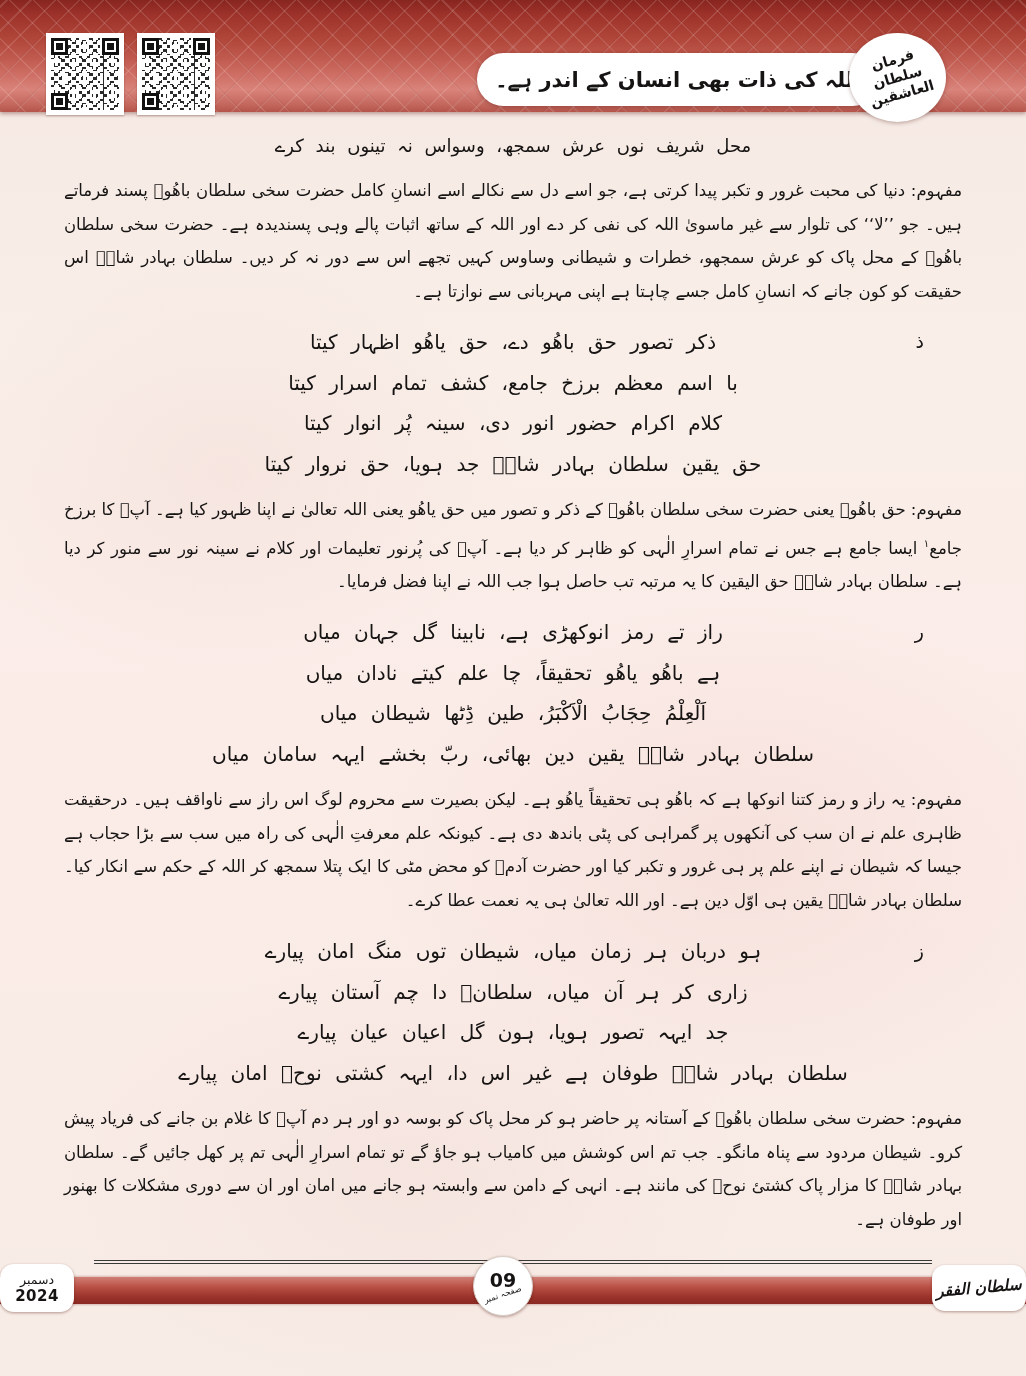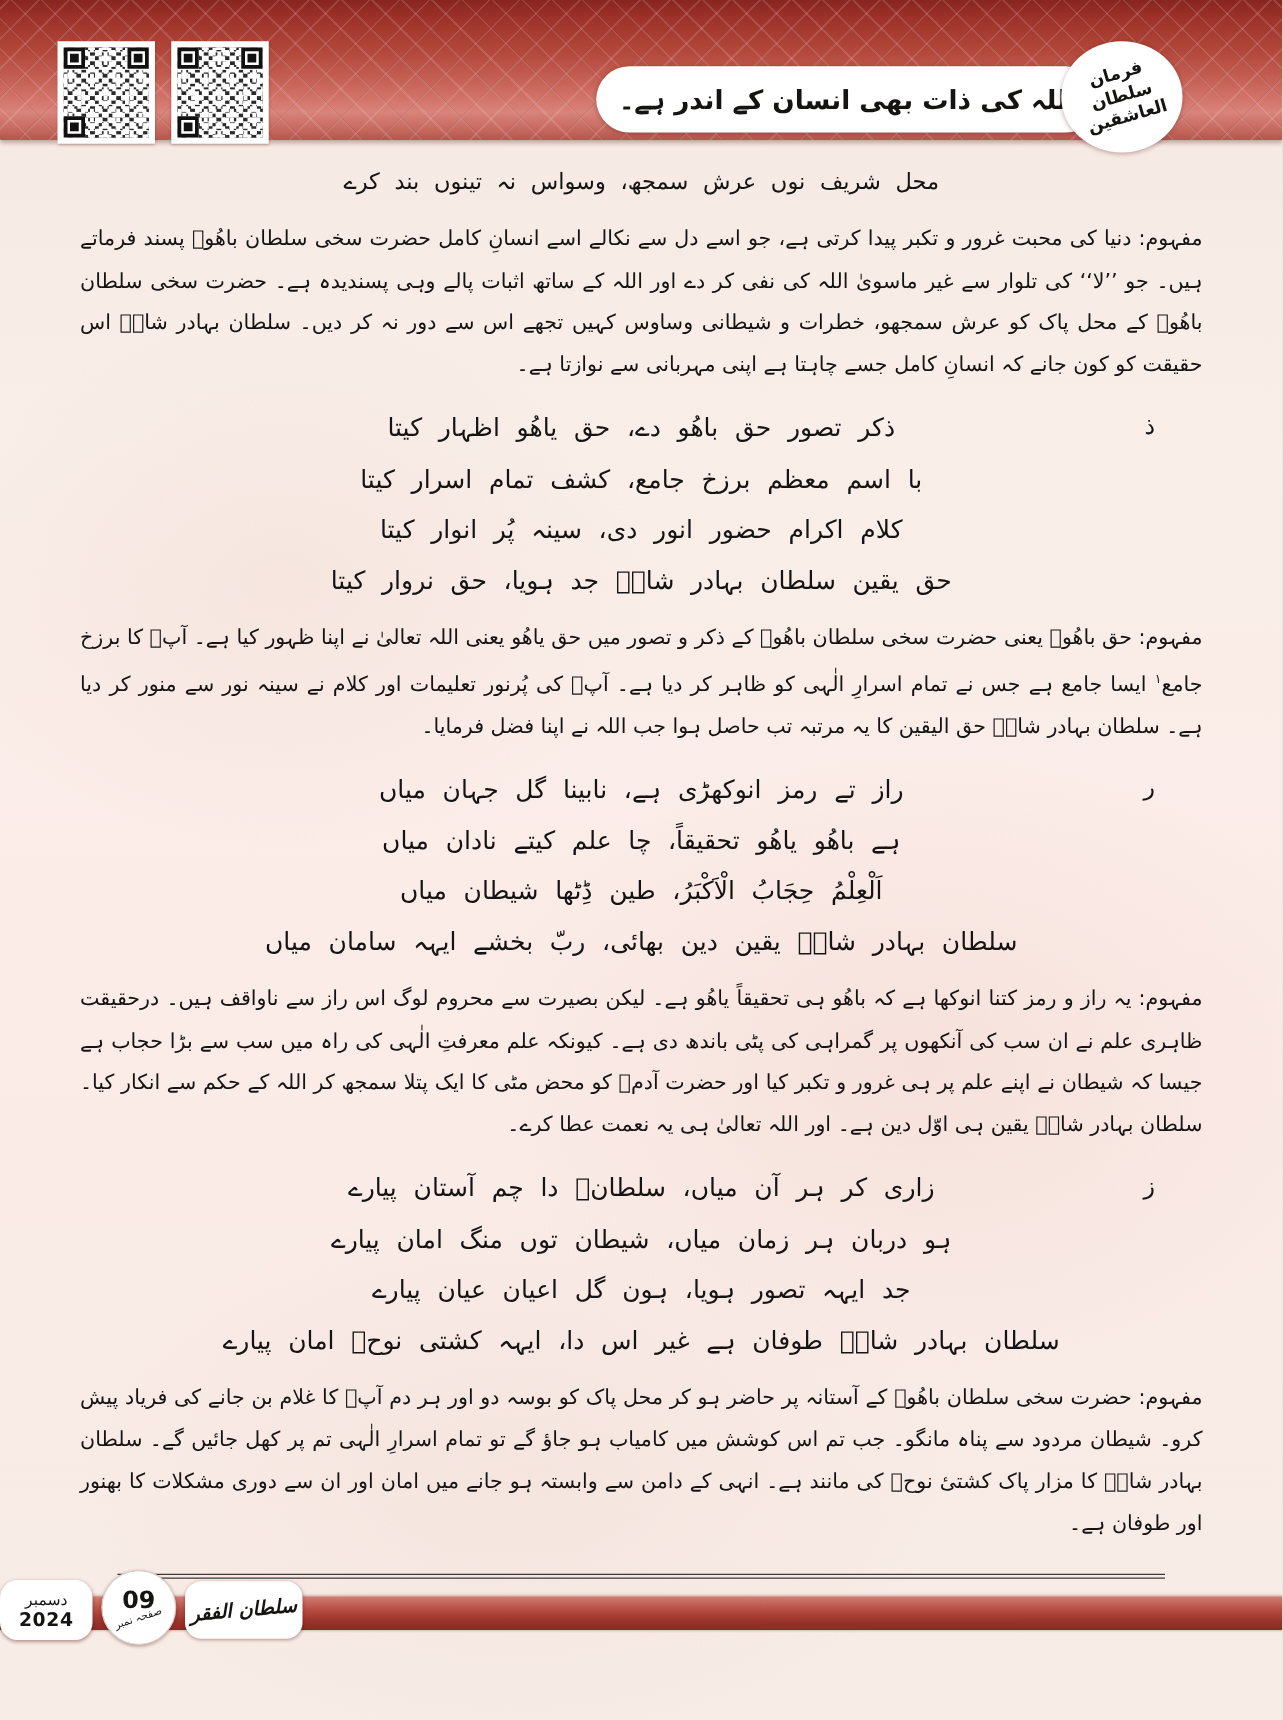--- a/index.html
+++ b/index.html
@@ -77,21 +77,21 @@
   .foot-rule { margin:24px auto 0; width:838px; height:4px; border-top:1.6px solid #3a3a3a; border-bottom:1px solid #3a3a3a; }
 
   
   .footer-bar {
     position:absolute; left:0; right:0; top:1277px; height:27px;
     background:linear-gradient(180deg,#d07f75 0%, #b94f44 38%, #99322a 75%, #8a2a23 100%);
     box-shadow:0 -1px 2px rgba(120,40,30,.25), 0 1px 2px rgba(120,40,30,.25);
   }
   .footer-items {
     position:absolute; top:1256px; left:0; right:0; z-index:2;
-    display:flex; direction:ltr; justify-content:flex-start; align-items:flex-start; gap:7px;
+    display:flex; direction:ltr; justify-content:space-between; align-items:flex-start; gap:7px;
   }
   .tab {
     background:#fff; box-shadow:0 1px 3px rgba(80,20,12,.4);
     display:flex; flex-direction:column; align-items:center; justify-content:center;
   }
   .date-tab { width:74px; height:48px; border-radius:14px; margin-top:8px; direction:rtl; }
   .date-tab .m { font-size:12.5px; }
   .date-tab .y { font-size:15px; font-weight:700; letter-spacing:.5px; }
   .page-circle { width:60px; height:60px; border-radius:50%; border:1px solid #d8cfc9; position:relative; }
   .page-circle .num { font-size:19px; font-weight:700; margin-top:-4px; }
@@ -153,22 +153,22 @@
       <div class="verse">راز تے رمز انوکھڑی ہے، نابینا گل جہان میاں</div>
       <div class="verse">ہے باھُو یاھُو تحقیقاً، چا علم کیتے نادان میاں</div>
       <div class="verse">اَلْعِلْمُ حِجَابُ الْاَکْبَرُ، طین ڈِٹھا شیطان میاں</div>
       <div class="verse">سلطان بہادر شاہؒ یقین دین بھائی، ربّ بخشے ایہہ سامان میاں</div>
     </div>
 
     <p class="meaning">مفہوم: یہ راز و رمز کتنا انوکھا ہے کہ باھُو ہی تحقیقاً یاھُو ہے۔ لیکن بصیرت سے محروم لوگ اس راز سے ناواقف ہیں۔ درحقیقت ظاہری علم نے ان سب کی آنکھوں پر گمراہی کی پٹی باندھ دی ہے۔ کیونکہ علم معرفتِ الٰہی کی راہ میں سب سے بڑا حجاب ہے جیسا کہ شیطان نے اپنے علم پر ہی غرور و تکبر کیا اور حضرت آدمؑ کو محض مٹی کا ایک پتلا سمجھ کر اللہ کے حکم سے انکار کیا۔ سلطان بہادر شاہؒ یقین ہی اوّل دین ہے۔ اور اللہ تعالیٰ ہی یہ نعمت عطا کرے۔</p>
 
     <div class="stanza">
       <span class="acro">ز</span>
+      <div class="verse">ہو دربان ہر زمان میاں، شیطان توں منگ امان پیارے</div>
       <div class="verse">زاری کر ہر آن میاں، سلطانؒ دا چم آستان پیارے</div>
-      <div class="verse">ہو دربان ہر زمان میاں، شیطان توں منگ امان پیارے</div>
       <div class="verse">جد ایہہ تصور ہویا، ہون گل اعیان عیان پیارے</div>
       <div class="verse">سلطان بہادر شاہؒ طوفان ہے غیر اس دا، ایہہ کشتی نوحؑ امان پیارے</div>
     </div>
 
     <p class="meaning">مفہوم: حضرت سخی سلطان باھُوؒ کے آستانہ پر حاضر ہو کر محل پاک کو بوسہ دو اور ہر دم آپؒ کا غلام بن جانے کی فریاد پیش کرو۔ شیطان مردود سے پناہ مانگو۔ جب تم اس کوشش میں کامیاب ہو جاؤ گے تو تمام اسرارِ الٰہی تم پر کھل جائیں گے۔ سلطان بہادر شاہؒ کا مزار پاک کشتیٔ نوحؑ کی مانند ہے۔ انہی کے دامن سے وابستہ ہو جانے میں امان اور ان سے دوری مشکلات کا بھنور اور طوفان ہے۔</p>
 
     <div class="foot-rule"></div>
 
   </main>
 

